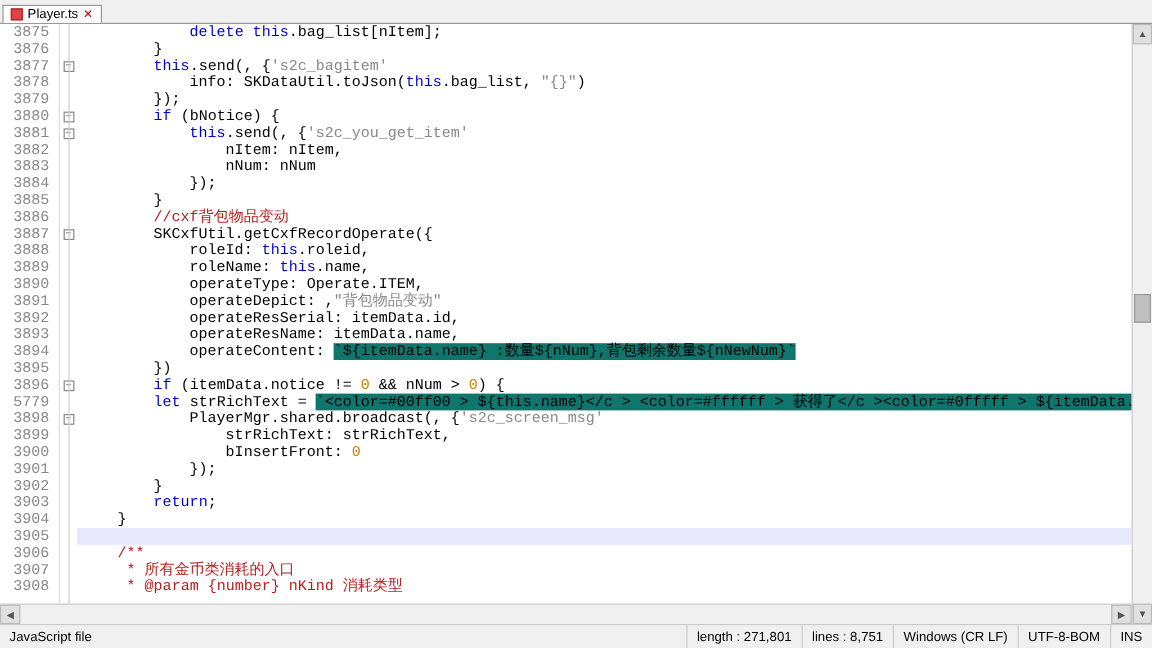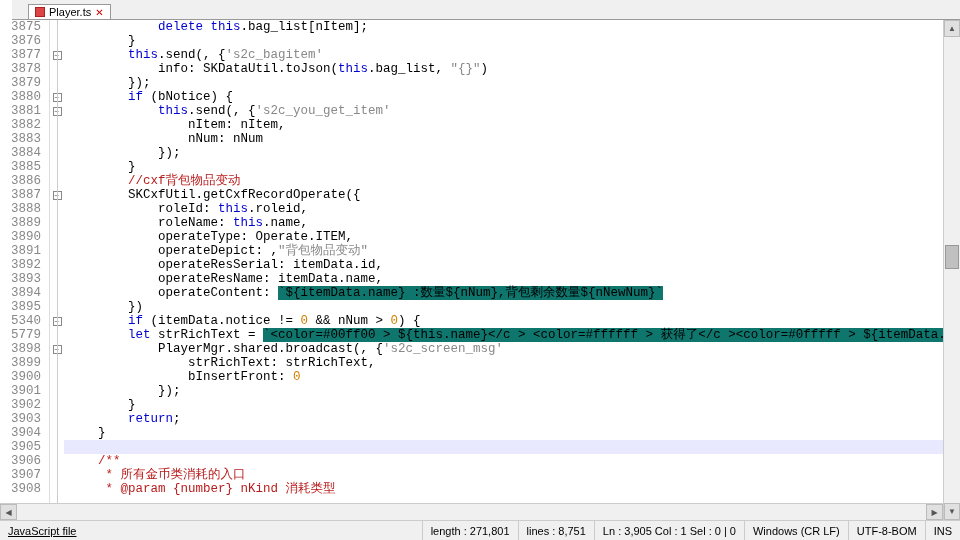--- a/index.html
+++ b/index.html
@@ -1,17 +1,17 @@
 <!DOCTYPE html>
 <html><head>
 <meta charset="utf-8">
 <style>
 * { margin:0; padding:0; box-sizing:border-box; }
 body { font-family:"Segoe UI",Tahoma,sans-serif; font-size:12px; background:#fff; width:960px; height:540px; overflow:hidden; position:relative; }
-.tabbar { height:20px; background:#f0f0f0; border-bottom:1px solid #999; display:flex; align-items:end; padding-left:16px;margin-left:12px; }
+.tabbar { height:20px; background:#f0f0f0; border-bottom:1px solid #999; display:flex; align-items:end; padding-left:2px; }
 .tab { background:#fff; border:1px solid #999; border-bottom:none; padding:1px 6px; font-size:11px; display:flex; align-items:center; gap:4px; }
 .tab-icon { width:10px; height:10px; background:#d44; border:1px solid #a22; display:inline-block; }
 .tab-close { color:#c00; cursor:pointer; font-size:10px; }
 .editor { position:relative; height:500px; display:flex; font-family:Liberation Mono, monospace; font-size:12.5px; line-height:14px; background:#fff; }
 .gutter { width:50px; background:#fff; text-align:right; color:#888; padding-right:8px; border-right:1px solid #ddd; }
 .gutter div { height:14px; }
 .foldmargin { width:14px; background:#fff; position:relative; }
 .foldmargin .line { height:14px; display:flex; align-items:center; justify-content:center; }
 .foldmargin .box { width:9px; height:9px; border:1px solid #888; background:#fff; font-size:8px; line-height:7px; text-align:center; color:#555; }
 .foldmargin .vline { position:absolute; left:50%; top:0; bottom:0; width:1px; background:#ccc; }
@@ -24,21 +24,21 @@
 .com { color:#b91c1c; }
 .hl { background:#0f766e; color:#000; }
 .vscroll { position:absolute; right:0; top:20px; width:17px; height:500px; background:#f0f0f0; border-left:1px solid #ccc; }
 .vscroll .btn { height:17px; background:#e0e0e0; border:1px solid #bbb; text-align:center; font-size:8px; line-height:15px; color:#555; }
 .vscroll .thumb { position:absolute; left:1px; right:1px; top:225px; height:24px; background:#c0c0c0; border:1px solid #999; }
 .hscroll { position:absolute; left:0; right:17px; bottom:20px; height:17px; background:#f0f0f0; border-top:1px solid #ccc; display:flex; }
 .hscroll .btn { width:17px; background:#e0e0e0; border:1px solid #bbb; text-align:center; font-size:8px; line-height:15px; color:#555; }
 .hscroll .track { flex:1; position:relative; }
 .status { position:absolute; left:0; right:0; bottom:0; height:20px; background:#f0f0f0; border-top:1px solid #ccc; display:flex; align-items:center; font-size:11px; }
 .status .cell { padding:0 8px; border-right:1px solid #ccc; height:100%; display:flex; align-items:center; }
-.status .grow { flex:1;text-decoration:underline; }
+.status .grow { flex:1; }
 </style>
 </head>
 <body>
 
 <div class="tabbar">
   <div class="tab">
     <span class="tab-icon"></span>
     <span>Player.ts</span>
     <span class="tab-close">✕</span>
   </div>
@@ -60,21 +60,21 @@
       <div>3886</div>
       <div>3887</div>
       <div>3888</div>
       <div>3889</div>
       <div>3890</div>
       <div>3891</div>
       <div>3892</div>
       <div>3893</div>
       <div>3894</div>
       <div>3895</div>
-      <div>5340</div>
+      <div>3896</div>
       <div>5779</div>
       <div>3898</div>
       <div>3899</div>
       <div>3900</div>
       <div>3901</div>
       <div>3902</div>
       <div>3903</div>
       <div>3904</div>
       <div>3905</div>
       <div>3906</div>
@@ -144,17 +144,16 @@
 <div class="hscroll">
   <div class="btn">◀</div>
   <div class="track"></div>
   <div class="btn">▶</div>
 </div>
 
 <div class="status">
   <div class="cell grow">JavaScript file</div>
   <div class="cell">length : 271,801</div>
   <div class="cell">lines : 8,751</div>
-  <div class="cell">Ln : 3,905   Col : 1   Sel : 0 | 0</div>
   <div class="cell">Windows (CR LF)</div>
   <div class="cell">UTF-8-BOM</div>
   <div class="cell" style="border:none">INS</div>
 </div>
 
 </body></html>

